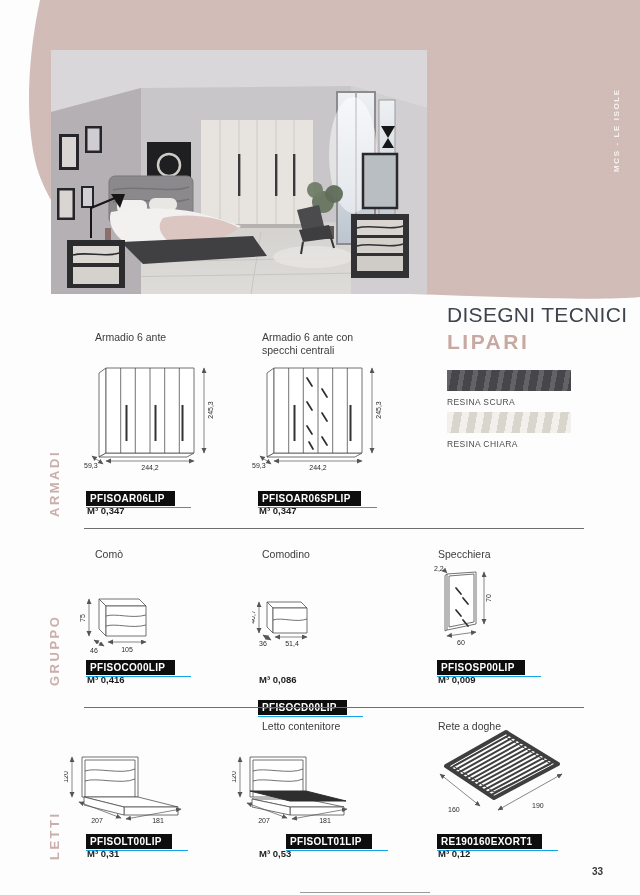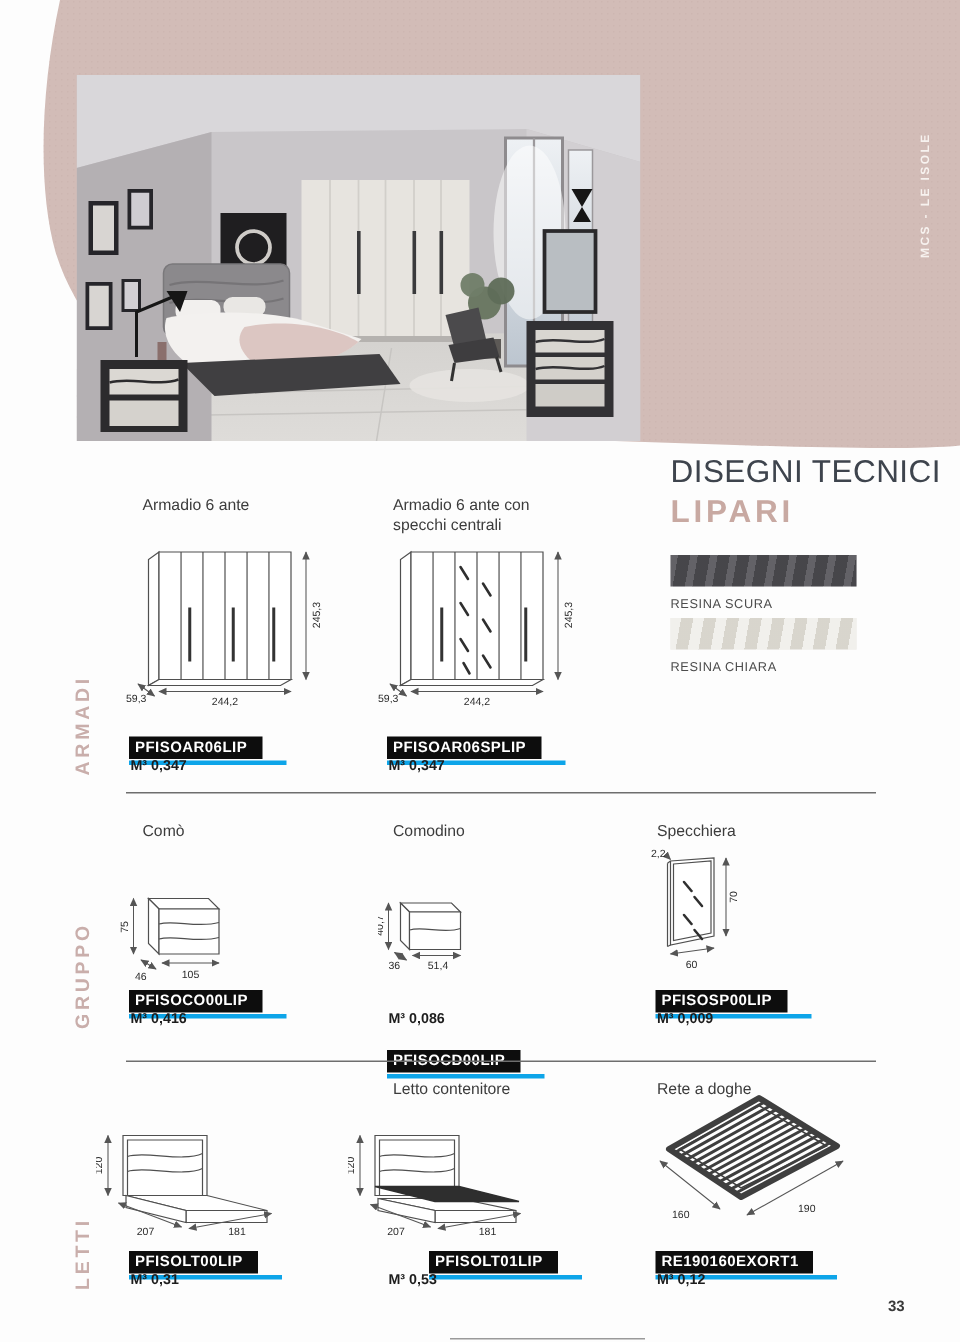--- a/index.html
+++ b/index.html
@@ -27,21 +27,21 @@
               letter-spacing:2.5px;color:#c8a9a2;}
 
   
   .swatch{position:absolute;left:447px;width:124px;height:21px;}
   .swatch.dark{background-image:repeating-linear-gradient(100deg,rgba(255,255,255,.08) 0 5px,rgba(0,0,0,.18) 5px 13px);}
   .swatch.light{background-image:repeating-linear-gradient(100deg,rgba(255,255,255,.55) 0 7px,rgba(0,0,0,.04) 7px 15px);}
   .swatch-label{position:absolute;left:447px;font-size:8.5px;letter-spacing:.4px;color:#4c4c4c;}
 
   
   .pname{position:absolute;font-size:10.5px;line-height:13px;color:#3c3c3c;}
-  .code-block{position:absolute;border-bottom:3px solid #0ea5e9;padding:0 16px 1px 0;}
+  .code-block{position:absolute;border-bottom:1px solid #0ea5e9;padding:0 16px 1px 0;}
   .code-chip{display:inline-block;background:#0d0d0d;color:#ffffff;font-weight:bold;
              font-size:10px;line-height:13px;padding:1px 10px 1px 4px;letter-spacing:.3px;}
   .vol{position:absolute;font-size:9.5px;font-weight:bold;color:#1d1d1d;}
 
   .divider{position:absolute;left:84px;width:500px;border-top:1px solid #6e6e6e;height:0;}
   .bottom-line{position:absolute;left:300px;top:892px;width:130px;border-top:1px solid #9a9a9a;height:0;}
 
   .page-num{position:absolute;left:592px;top:866px;font-size:10px;font-weight:bold;color:#3a3a3a;}
 
   

